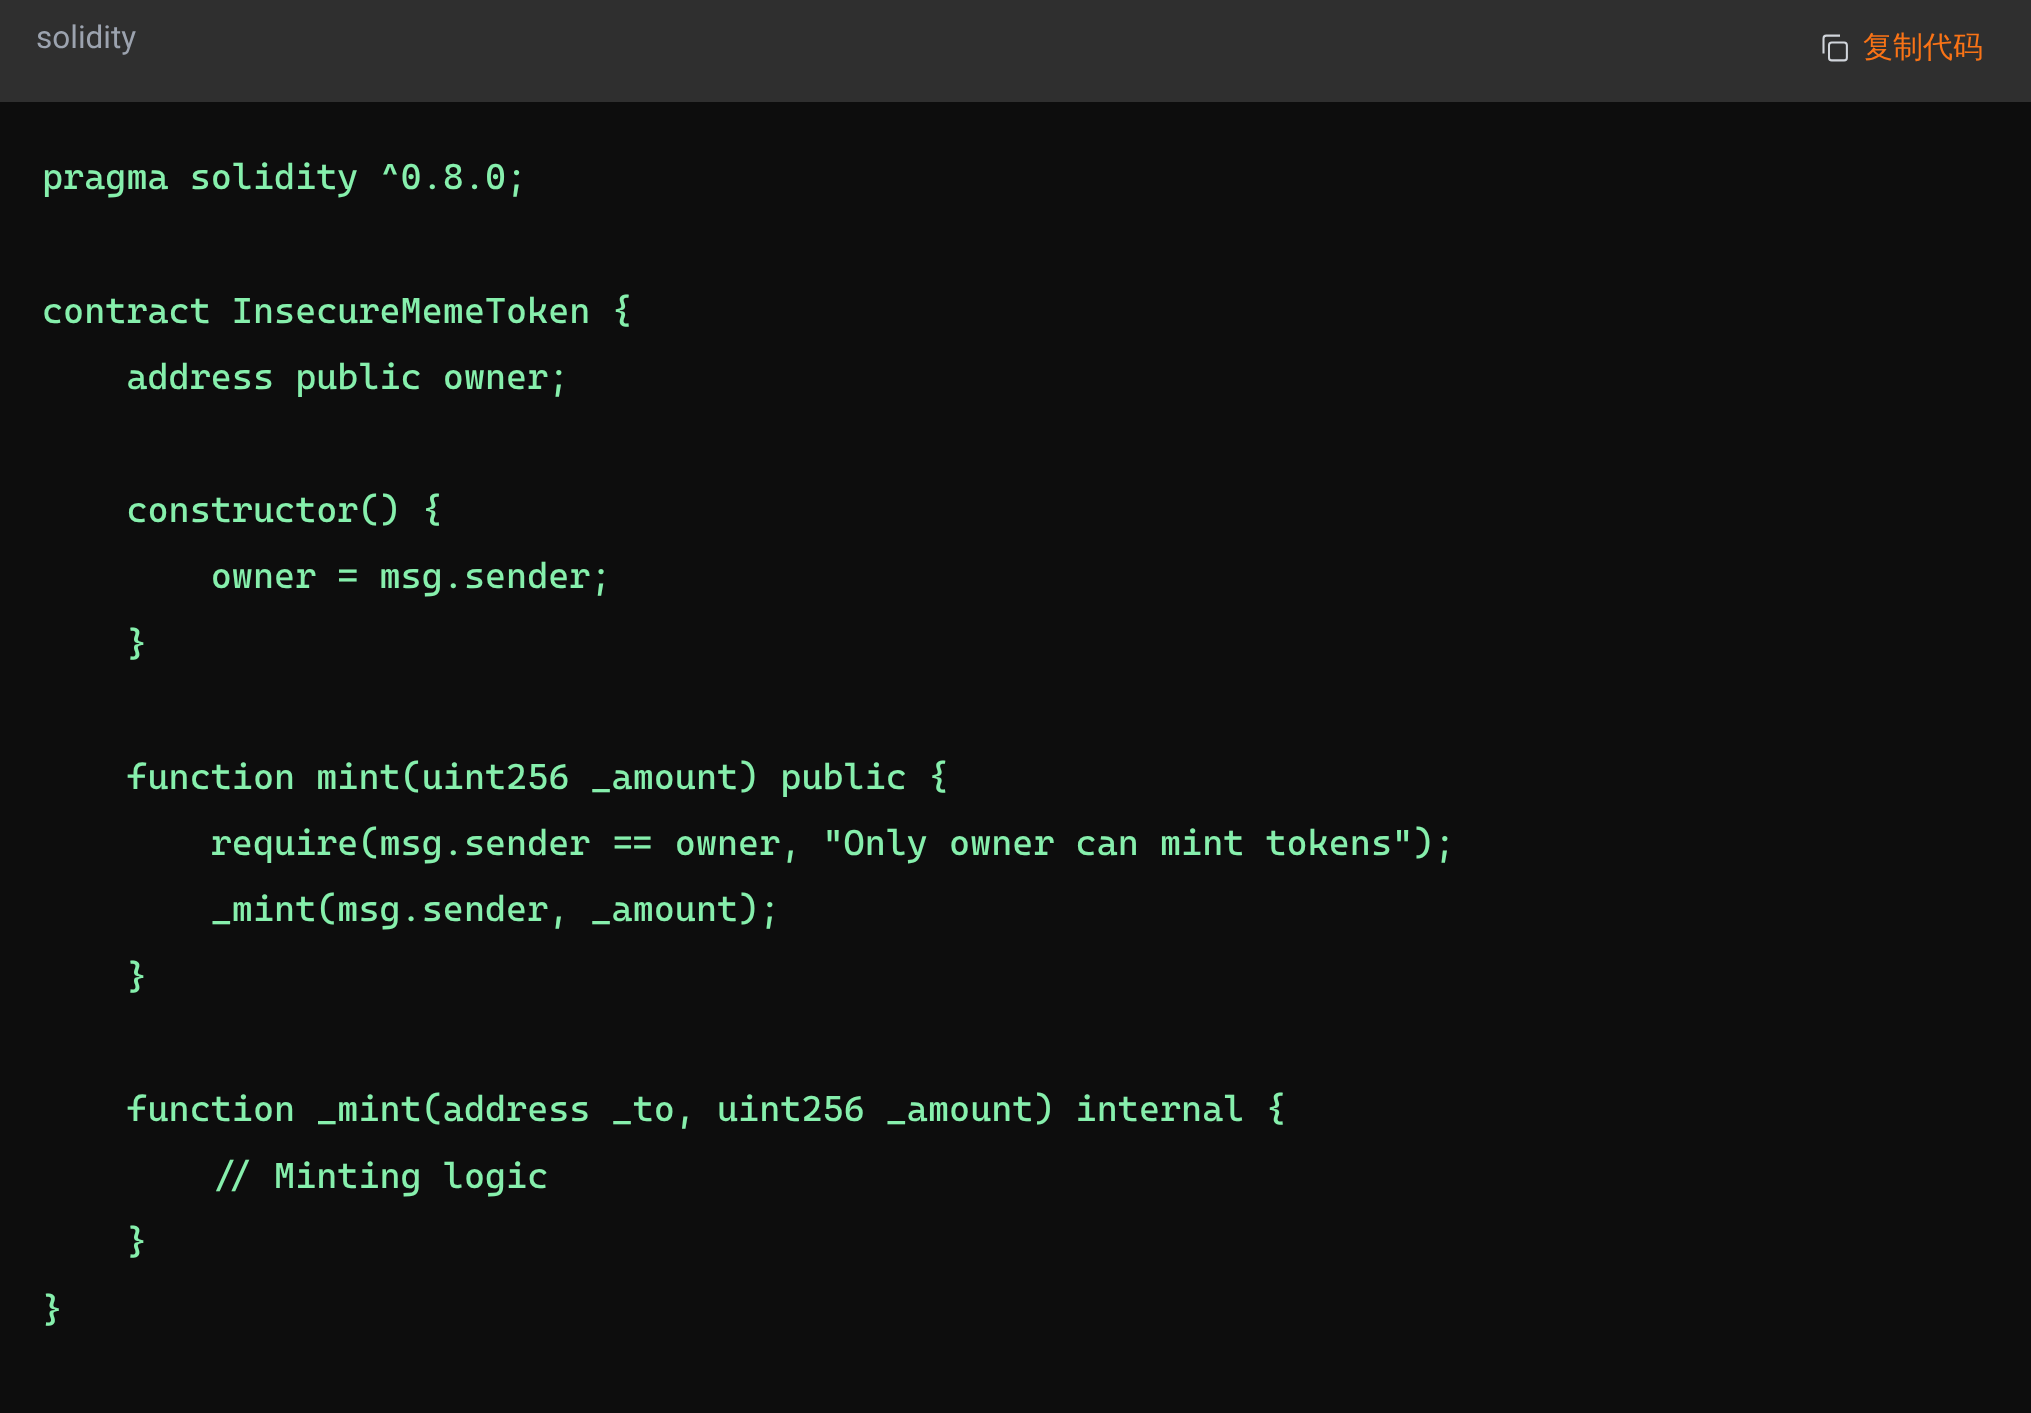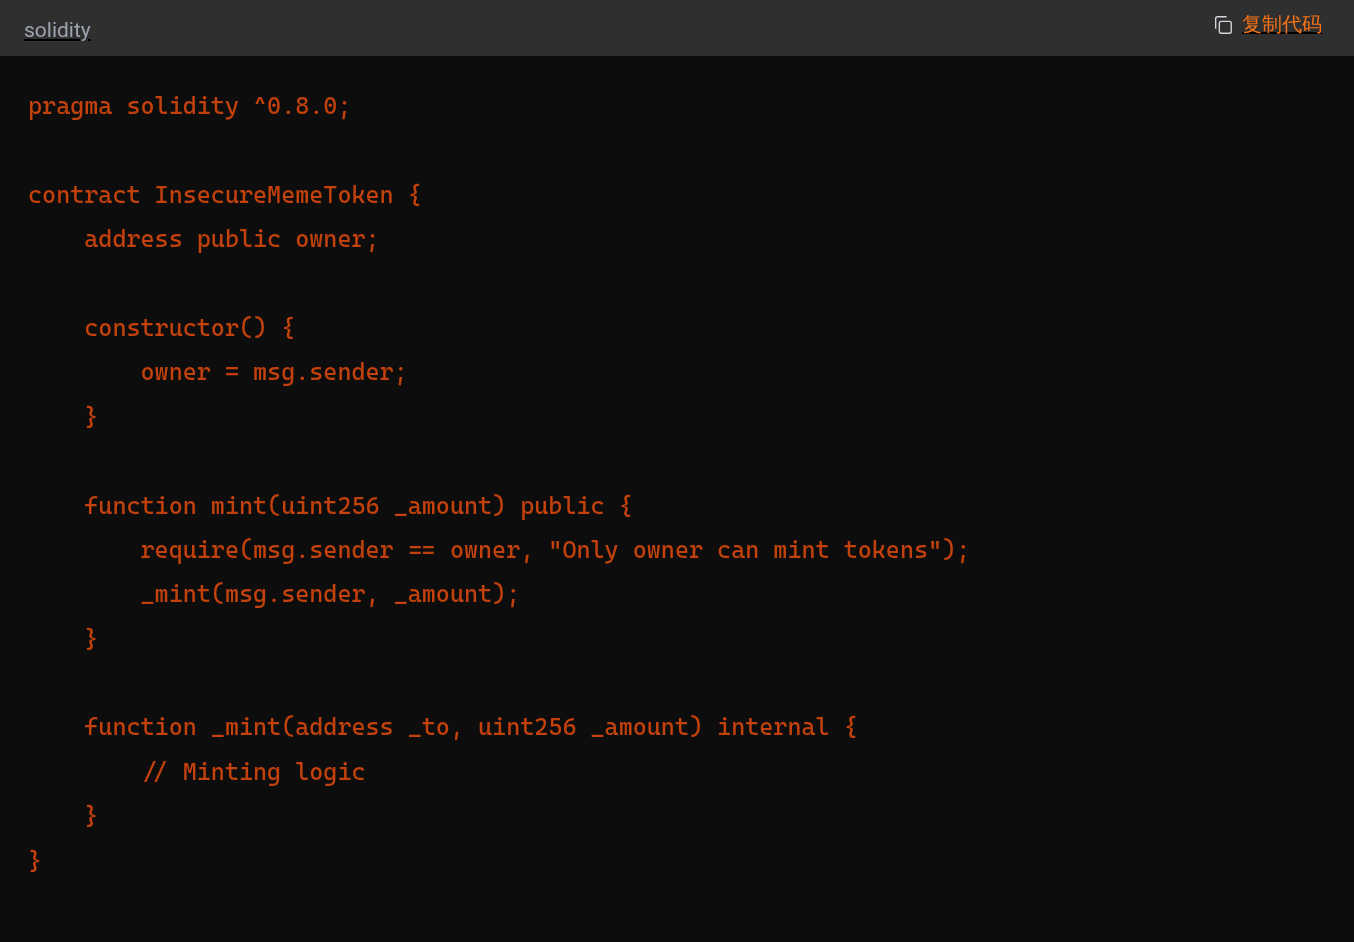--- a/index.html
+++ b/index.html
@@ -17,24 +17,23 @@
       width: 100%;
       height: 100%;
       background: #0d0d0d;
       display: flex;
       flex-direction: column;
     }
     .header {
       background: #2f2f2f;
       display: flex;
       justify-content: space-between;
-      align-items: flex-end;
+      align-items: flex-start;
       padding: 14px 24px;
-      height: 56px;
-      text-decoration: underline;
+      height: 68px;
     }
     .language-label {
       color: #9ca3af;
       font-size: 21px;
       font-weight: 400;
     }
     .copy-button {
       display: flex;
       align-items: center;
       gap: 8px;
@@ -54,21 +53,21 @@
     }
     .code-content {
       flex: 1;
       padding: 28px 28px 28px 28px;
       overflow: auto;
     }
     .code-content pre {
       font-family: "SF Mono", Monaco, "Cascadia Code", "Roboto Mono", Consolas, "Courier New", monospace;
       font-size: 24px;
       line-height: 1.85;
-      color: #c2410c;
+      color: #86efac;
       white-space: pre;
       font-weight: 400;
     }
   </style>
 </head>
 <body>
 
 <div class="code-block">
   <div class="header">
     <span class="language-label">solidity</span>

